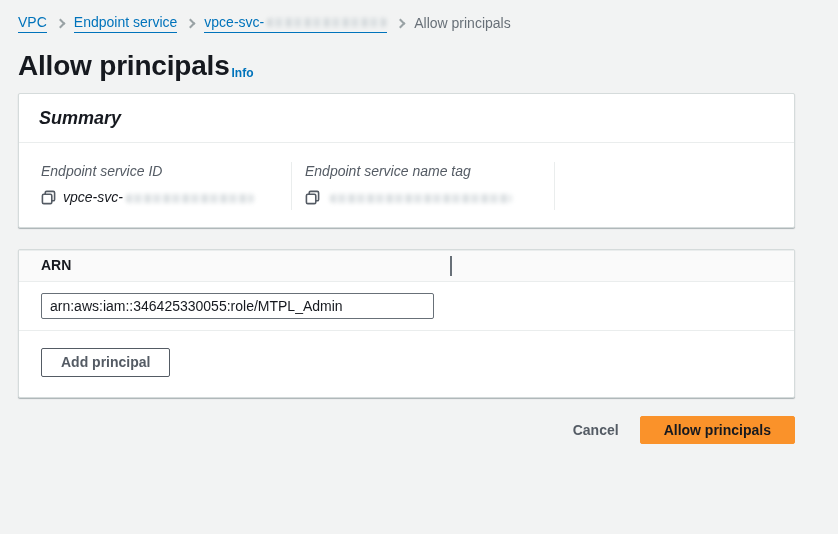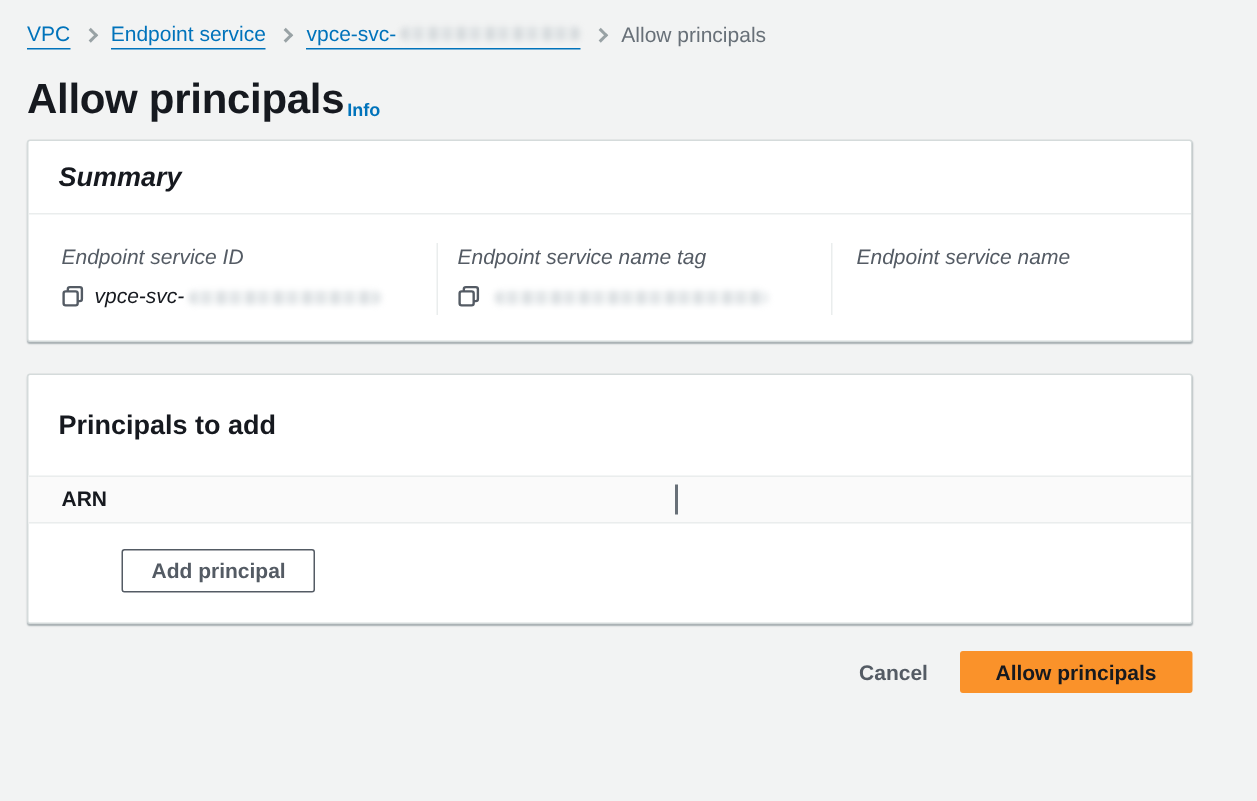--- a/index.html
+++ b/index.html
@@ -168,21 +168,21 @@
     width: 393px;
     height: 26px;
     font-family: "Liberation Sans", "DejaVu Sans", sans-serif;
     font-size: 14px;
     color: var(--color-text);
     padding: 2px 8px;
     border: 1px solid #687078;
     border-radius: 2px;
     background: #fff;
   }
-  .card-footer { padding: 17px 20px 20px 22px; margin-left: 40px; }
+  .card-footer { padding: 17px 20px 20px 22px; }
 
   
   .btn {
     font-family: "Liberation Sans", "DejaVu Sans", sans-serif;
     font-size: 14px;
     font-weight: 700;
     line-height: 16px;
     border-radius: 2px;
     cursor: pointer;
   }
@@ -262,36 +262,35 @@
           <span class="copy-icon">
             <svg width="15" height="15" viewBox="0 0 16 16">
               <rect x="4.5" y="1.5" width="10" height="10" rx="1.5" fill="none" stroke="#545b64" stroke-width="1.7"></rect>
               <rect x="1.5" y="4.5" width="10" height="10" rx="1.5" fill="#ffffff" stroke="#545b64" stroke-width="1.7"></rect>
             </svg>
           </span><span></span><span class="smudge" style="width:182px;"></span>
         </div>
       </div>
 
       <div class="summary-col">
-        <div class="field-label">Endpoint service name</div>
       </div>
 
     </div>
   </section>
 
   <section class="card principals-card">
-    <div class="card-header principals-header">
-      <h2 class="card-heading">Principals to add</h2>
-    </div>
 
     <div class="table-header-row">
       <span>ARN</span>
       <span class="col-resize-handle"></span>
     </div>
 
+    <div class="input-row">
+      <input class="arn-input" type="text" value="arn:aws:iam::346425330055:role/MTPL_Admin" style="">
+    </div>
 
     <div class="card-footer">
       <button class="btn btn-normal">Add principal</button>
     </div>
   </section>
 
   <div class="footer-actions">
     <button class="btn btn-link">Cancel</button>
     <button class="btn btn-primary">Allow principals</button>
   </div>

